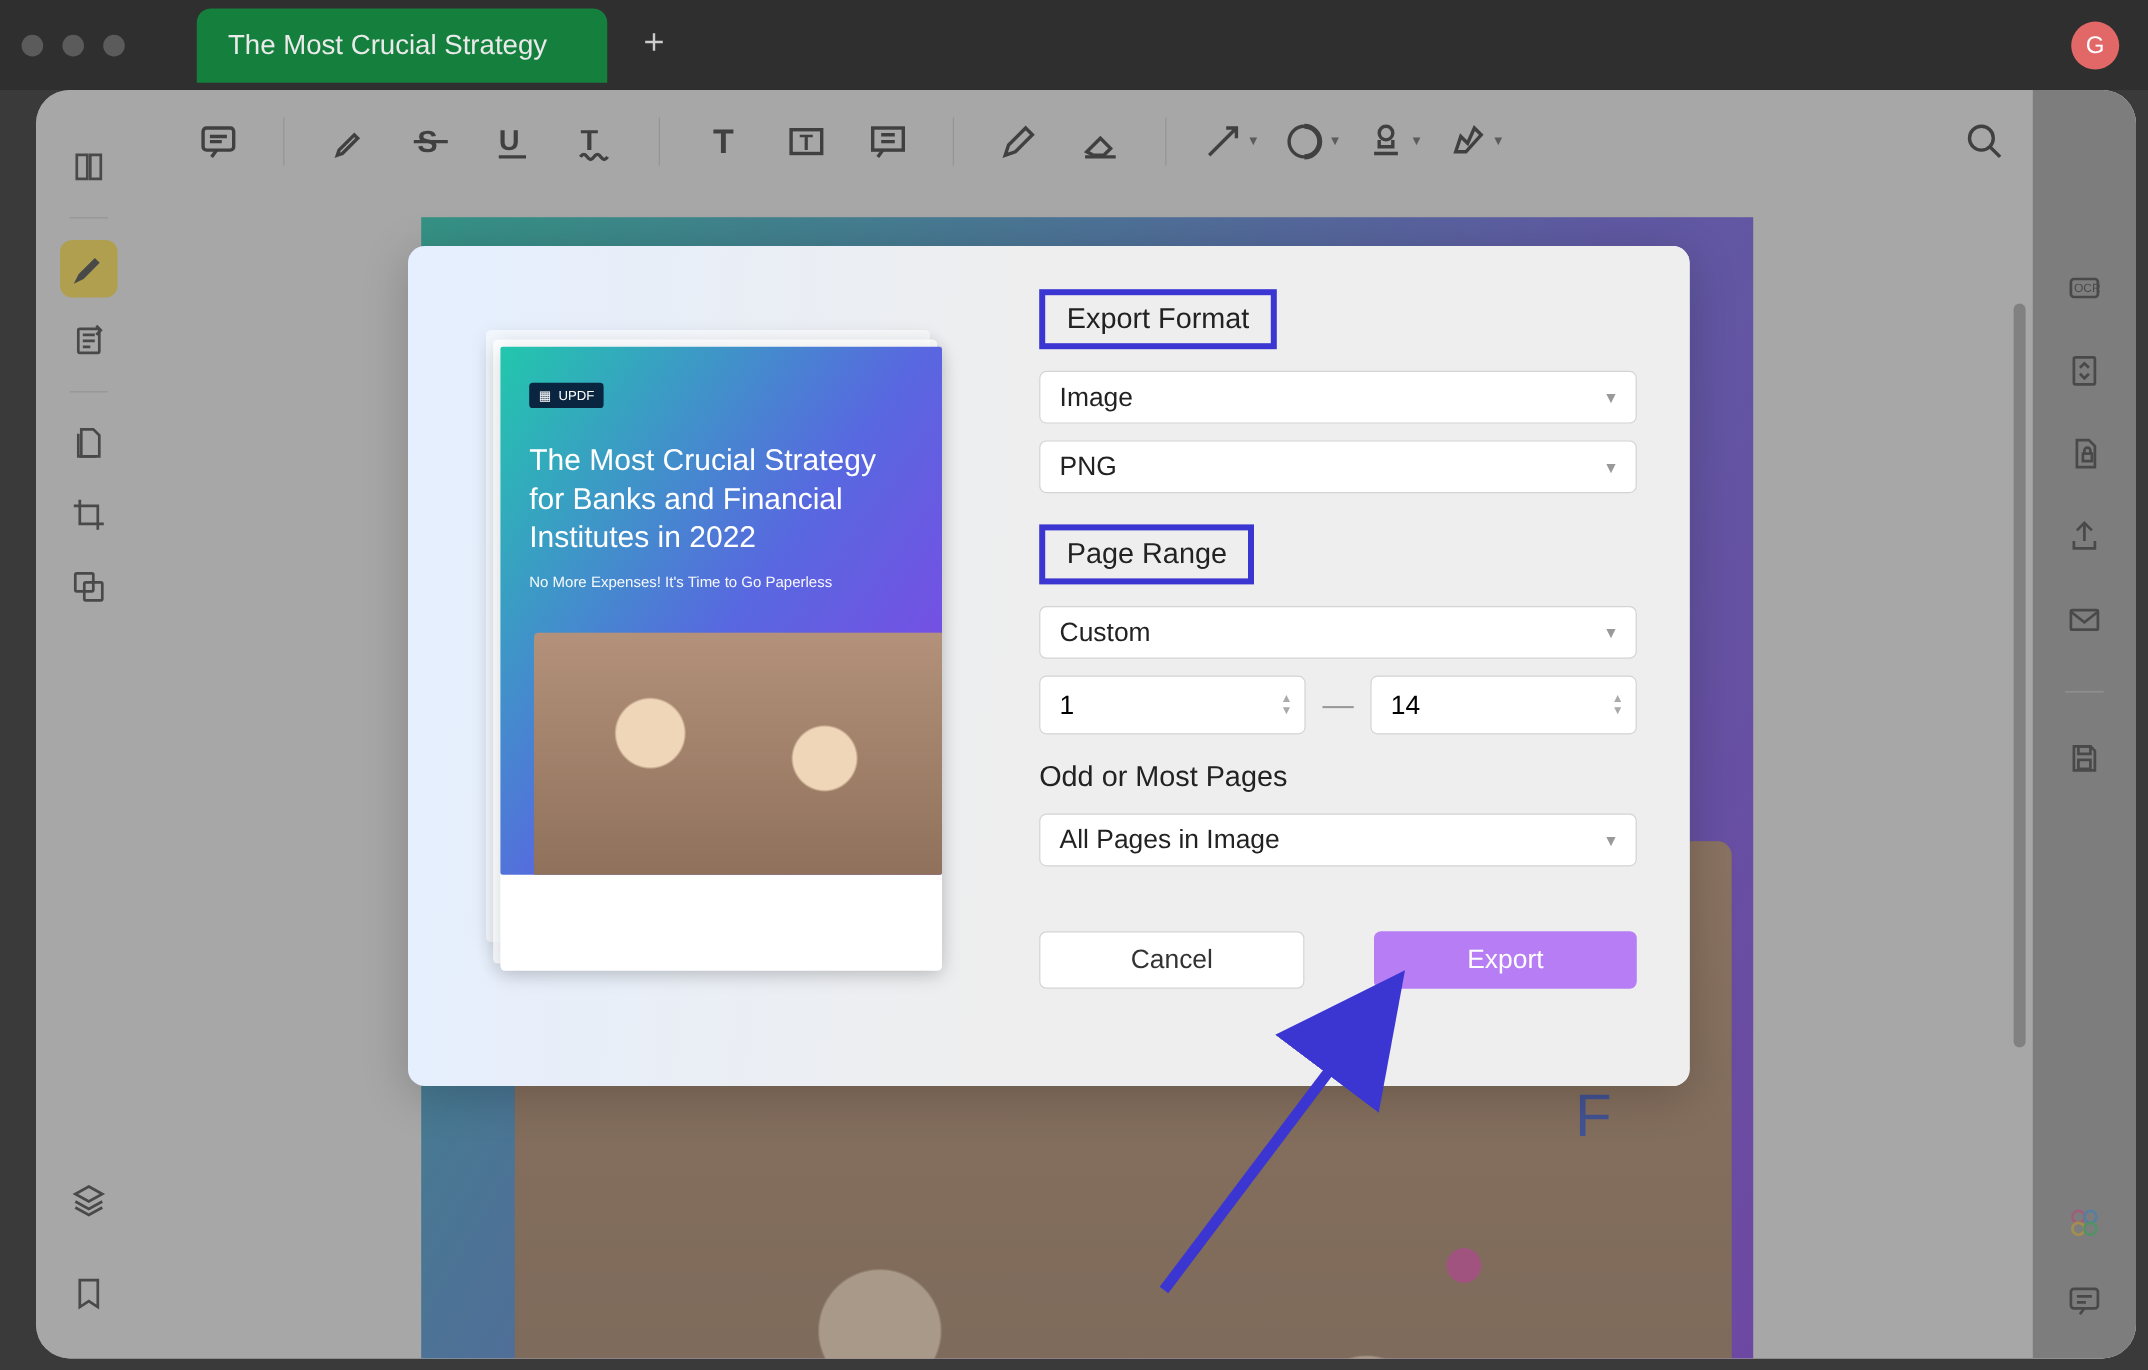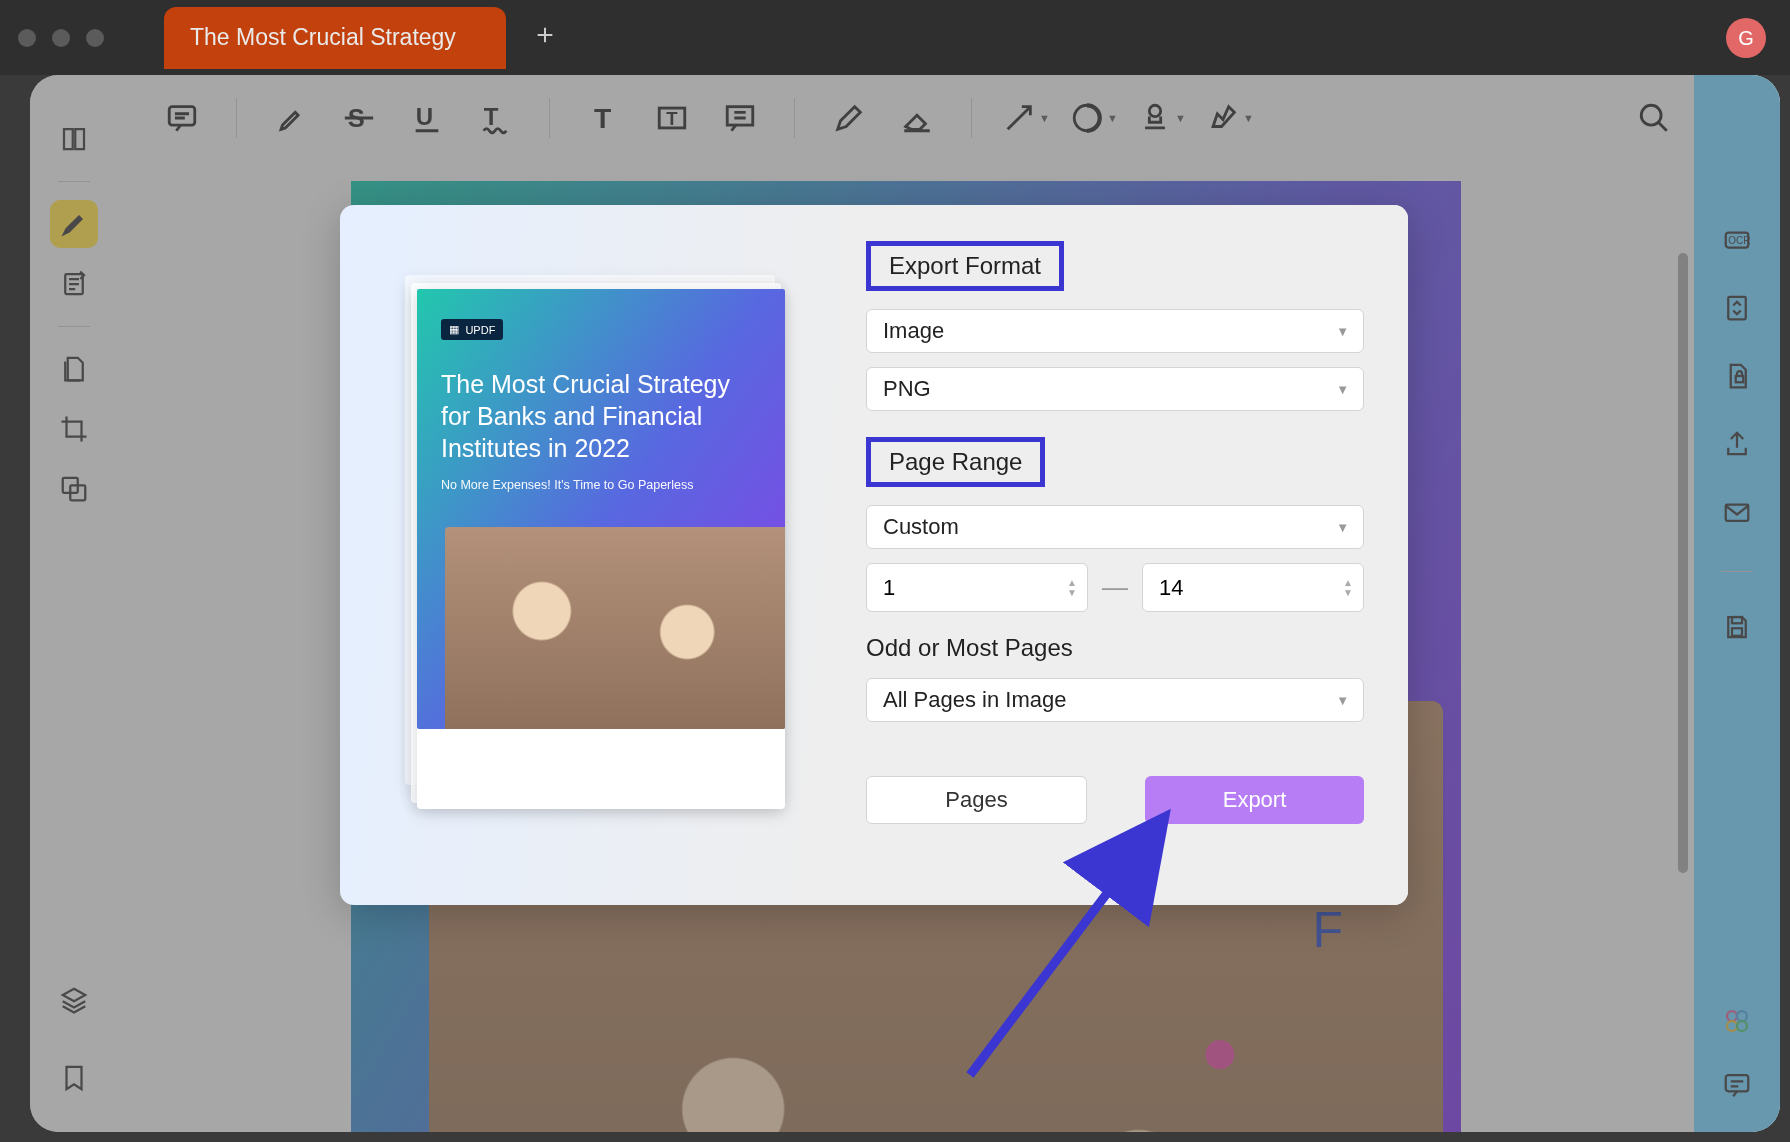--- a/index.html
+++ b/index.html
@@ -17,21 +17,21 @@
     background: #2f2f2f;
     display: flex;
     align-items: center;
     padding: 0 18px;
     position: relative;
   }
   .traffic-lights { display:flex; gap:16px; }
   .traffic-light { width:18px; height:18px; border-radius:50%; background:#5b5b5b; }
   .tabarea { display:flex; align-items:center; margin-left: 60px; height:100%; }
   .tab {
-    background:#c2410c;
+    background:#15803d;
     color:#eaeaea;
     height:62px;
     border-radius:12px 12px 0 0;
     display:flex;
     align-items:center;
     gap:24px;
     padding:0 26px;
     font-size:23px;
   }
   .tab .edit-icon { color:#aaa; font-size:20px; }
@@ -150,21 +150,21 @@
   }
   
   .sidebar-right {
     width:86px;
     display:flex; flex-direction:column;
     align-items:center;
     padding-top:150px;
     gap:34px;
     position:relative;
     z-index:5;
-    background:#7dd3fc;
+    background:#a3a3a3;
   }
   .rtool { color:#444; }
   .rtool svg { width:30px; height:30px; stroke:#444; fill:none; stroke-width:1.8; }
   .sidebar-right-bottom {
     position:absolute; bottom:28px; left:0; right:0;
     display:flex; flex-direction:column; align-items:center; gap:30px;
   }
   
   .modal {
     position:absolute;
@@ -567,21 +567,21 @@
       </div>
 
       <div class="section-label">Odd or Most Pages</div>
       <div class="select">
         <span>All Pages in Image</span>
         <span class="chev">▼</span>
       </div>
 
       <div class="btn-row">
         <div class="btn btn-cancel">
-          <span>Pages</span>
+          <span>Cancel</span>
         </div>
         <div class="btn btn-export">
           <span>Export</span>
         </div>
       </div>
     </div>
   </div>
 
   <svg class="arrow-annot" width="240" height="290">
     <defs>

